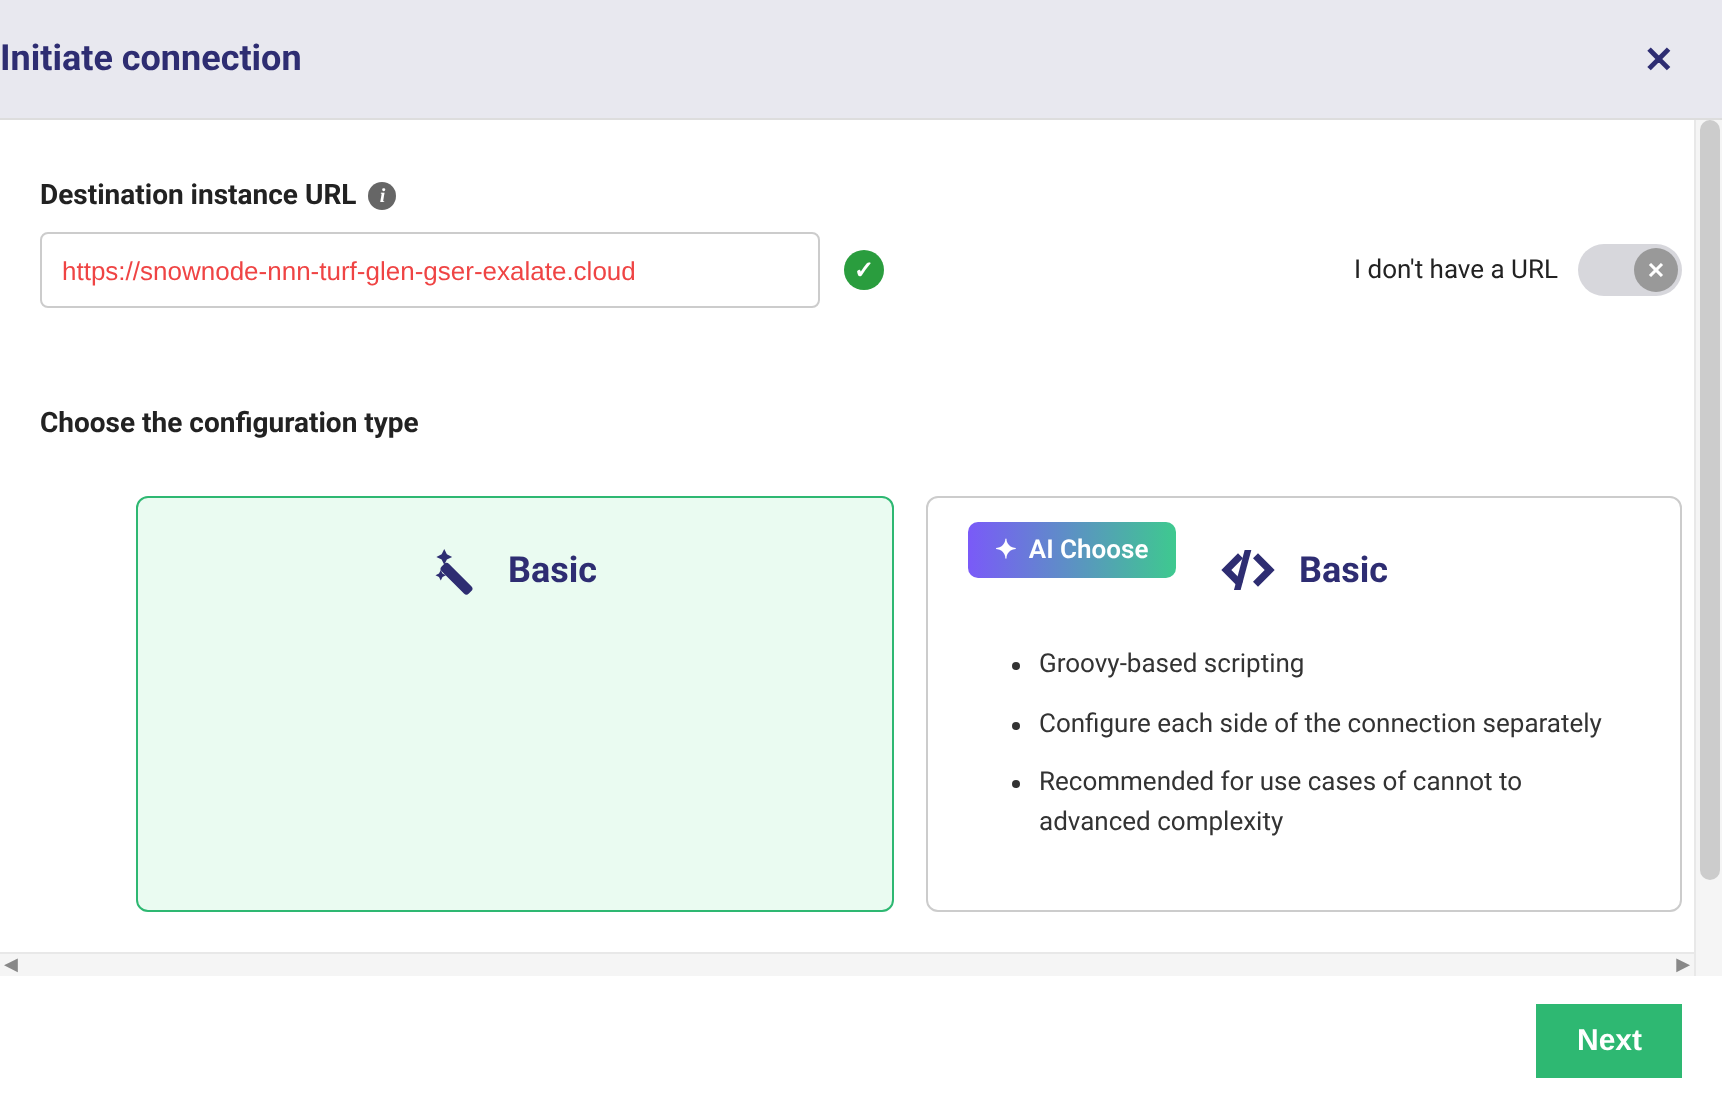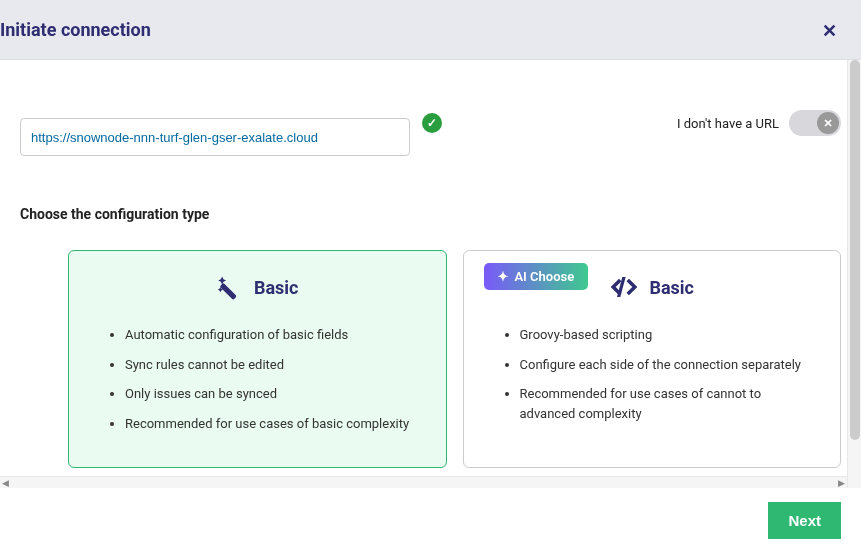--- a/index.html
+++ b/index.html
@@ -68,22 +68,21 @@
       gap: 12px;
       margin-bottom: 50px;
     }
     .url-input {
       width: 390px;
       height: 38px;
       border: 1px solid #ccc;
       border-radius: 4px;
       padding: 0 10px;
       font-size: 13px;
-      color: #0369a1;
-      margin-top: 28px;
+      color: #ef4444;
     }
     .check-icon {
       width: 20px;
       height: 20px;
       border-radius: 50%;
       background: #2a9d3e;
       display: flex;
       align-items: center;
       justify-content: center;
       color: #fff;
@@ -256,20 +255,24 @@
   </style>
 </head>
 <body>
 
 <div class="header">
   <div class="header-title">Initiate connection</div>
   <div class="close-btn">✕</div>
 </div>
 
 <div class="content">
+  <div class="field-label">
+    <span>Destination instance URL</span>
+    <span class="info-icon">i</span>
+  </div>
   <div class="url-row">
     <input class="url-input" type="text" value="https://snownode-nnn-turf-glen-gser-exalate.cloud" style="">
     <div class="check-icon">✓</div>
     <div class="no-url-wrap">
       <span class="no-url-label">I don't have a URL</span>
       <div class="toggle">
         <div class="toggle-knob">✕</div>
       </div>
     </div>
   </div>
@@ -279,26 +282,20 @@
   <div class="cards">
     <div class="card selected">
       <div class="card-header">
         <svg class="magic-icon" viewBox="0 0 32 32" fill="#2e2d72">
           <path d="M7 4 L8.5 7 L11.5 8.5 L8.5 10 L7 13 L5.5 10 L2.5 8.5 L5.5 7 Z"></path>
           <path d="M5 16 L6 18 L8 19 L6 20 L5 22 L4 20 L2 19 L4 18 Z"></path>
           <rect x="11" y="10" width="6" height="22" rx="2" transform="rotate(-45 14 21)"></rect>
         </svg>
         <div class="card-title">Basic</div>
       </div>
-      <ul>
-        <li>Automatic configuration of basic fields</li>
-        <li>Sync rules cannot be edited</li>
-        <li>Only issues can be synced</li>
-        <li>Recommended for use cases of basic complexity</li>
-      </ul>
     </div>
 
     <div class="card">
       <div class="card-header">
         <div class="ai-badge">
           <span class="sparkle">✦</span>
           <span>AI Choose</span>
         </div>
         <svg class="code-icon" viewBox="0 0 36 24" fill="#2e2d72">
           <path d="M12 2 L2 12 L12 22 L15 19 L8 12 L15 5 Z"></path>

